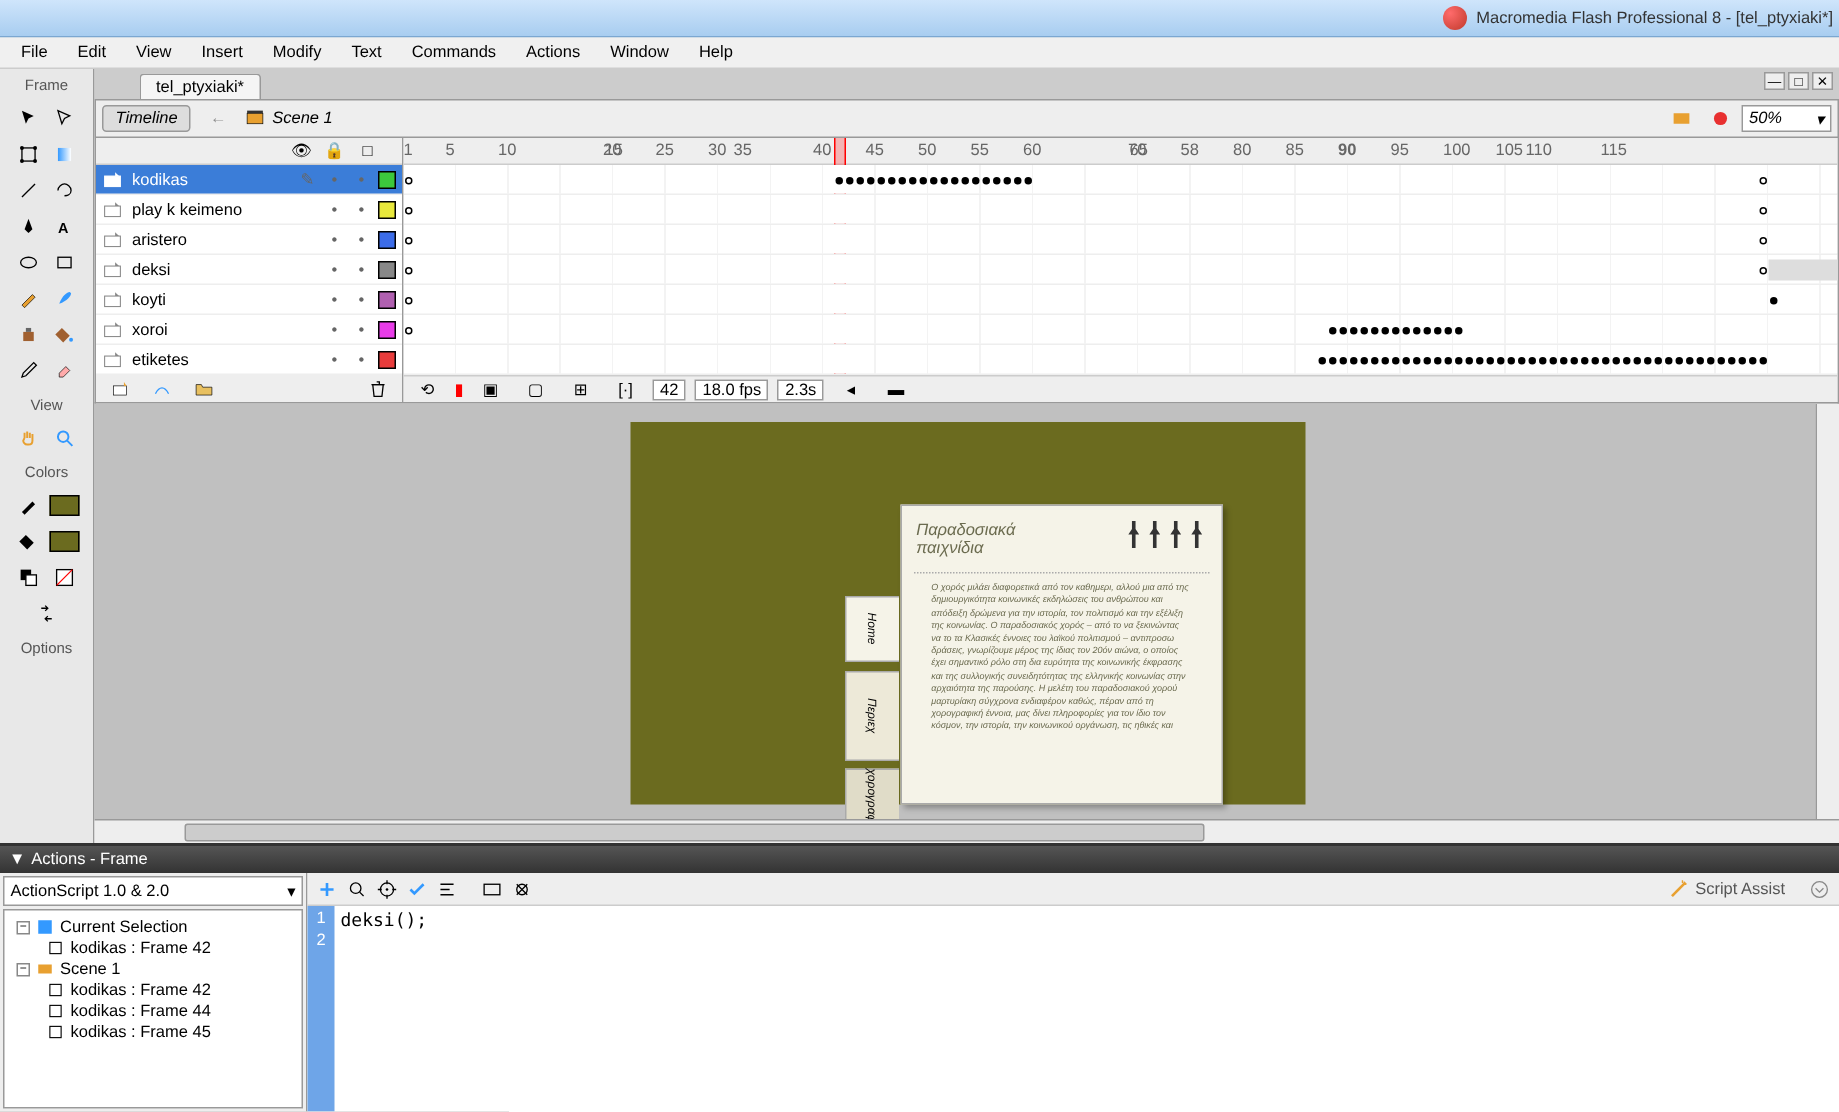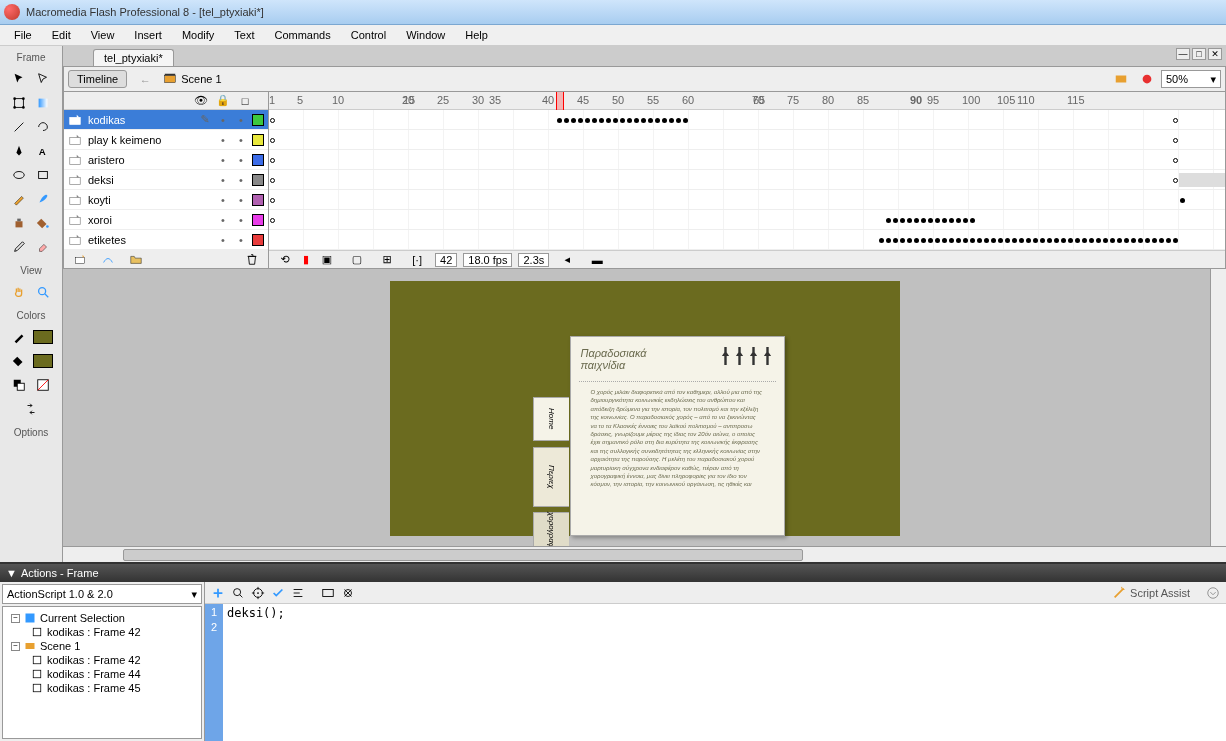--- a/index.html
+++ b/index.html
@@ -1,19 +1,19 @@
 <!DOCTYPE html>
 <html><head>
 <meta charset="utf-8">
 <style>
 * { margin:0; padding:0; box-sizing:border-box; font-family:Tahoma,Arial,sans-serif; font-size:11px; }
 body { background:#e8e8e8; width:1226px; height:741px; overflow:hidden; position:relative; }
 
 
-.titlebar { height:25px; background:linear-gradient(#cfe5fb,#a8cdf0); display:flex; align-items:center; padding:0 4px; border-bottom:1px solid #7ba7d1; }
+.titlebar { height:25px; background:linear-gradient(#cfe5fb,#a8cdf0); display:flex; align-items:center; padding:0 4px; border-bottom:1px solid #7ba7d1;justify-content:flex-end; }
 .titlebar .logo { width:16px; height:16px; border-radius:50%; background:radial-gradient(circle at 30% 30%,#ff6b6b,#c0392b); margin-right:6px; }
 .titlebar .title { color:#333; }
 
 
 .menubar { height:21px; background:#f0f0f0; display:flex; align-items:center; padding:0 4px; border-bottom:1px solid #ccc; }
 .menubar .item { padding:2px 10px; cursor:default; }
 
 
 .mainrow { display:flex; height:516px; }
 
@@ -25,21 +25,21 @@
 .toolbtn svg { width:14px; height:14px; }
 .swatch { width:20px; height:14px; border:1px solid #000; display:inline-block; }
 
 
 .docarea { flex:1; display:flex; flex-direction:column; background:#c0c0c0; }
 .tabrow { height:20px; background:#ccc; display:flex; align-items:flex-end; padding-left:30px; position:relative; }
 .doctab { background:#f5f5f5; border:1px solid #999; border-bottom:none; padding:2px 10px; font-size:11px; border-radius:3px 3px 0 0; }
 .winctrls { position:absolute; right:4px; top:2px; display:flex; gap:2px; }
 .winctrls span { width:14px; height:12px; border:1px solid #999; background:#eee; display:flex; align-items:center; justify-content:center; font-size:9px; cursor:pointer; }
 
-.scenebar { height:26px; background:#eee; border:1px solid #999; display:flex; align-items:center; padding:0 4px; gap:6px; }
+.scenebar { height:26px; background:#eee; border:1px solid #999; display:flex; align-items:center; padding:0 4px; gap:6px;font-style:italic; }
 .btn-timeline { background:#ddd; border:1px solid #999; padding:2px 8px; border-radius:3px; }
 .scene-lab { display:flex; align-items:center; gap:4px; }
 .zoombox { margin-left:auto; display:flex; align-items:center; gap:2px; }
 .zoomfield { width:60px; height:18px; border:1px solid #999; background:#fff; padding:0 4px; display:flex; align-items:center; justify-content:space-between; }
 
 
 .timeline { display:flex; background:#fff; border:1px solid #999; border-top:none; }
 .layercol { width:205px; border-right:1px solid #999; }
 .layerhdr { height:18px; background:#eee; border-bottom:1px solid #ccc; display:flex; align-items:center; justify-content:flex-end; padding-right:16px; gap:8px; }
 .layerhdr span { width:14px; text-align:center; }
@@ -60,21 +60,21 @@
 .kf { position:absolute; top:4px; width:6px; height:12px; }
 .kf.filled { background:#000; border-radius:50%; width:5px; height:5px; top:8px; }
 .kf.empty { border:1px solid #000; border-radius:50%; width:5px; height:5px; top:8px; background:#fff; }
 .span-tween { position:absolute; top:3px; height:14px; background:#ddd; }
 .playhead { position:absolute; top:0; width:8px; background:rgba(255,50,50,.3); border-left:1px solid red; border-right:1px solid red; height:100%; }
 .framestat { height:18px; background:#eee; border-top:1px solid #ccc; display:flex; align-items:center; padding:0 4px; gap:6px; font-size:10px; }
 .framestat .box { border:1px solid #999; padding:0 4px; background:#fff; }
 
 
 .stagewrap { flex:1; background:#c0c0c0; overflow:auto; position:relative; display:flex; align-items:flex-start; justify-content:center; padding-top:12px; }
-.stage { width:510px; height:255px; background:#6b6b1f; position:relative; }
+.stage { width:450px; height:255px; background:#6b6b1f; position:relative; }
 .page { position:absolute; top:55px; left:180px; width:215px; height:200px; background:#f5f3e8; border:1px solid #aaa; box-shadow:2px 2px 4px rgba(0,0,0,.3); }
 .page .tab1 { position:absolute; left:-38px; top:60px; width:36px; height:44px; background:#f5f3e8; border:1px solid #aaa; border-right:none; writing-mode:vertical-rl; font-size:8px; font-style:italic; display:flex; align-items:center; justify-content:center; }
 .page .tab2 { position:absolute; left:-38px; top:110px; width:36px; height:60px; background:#ede9d8; border:1px solid #aaa; border-right:none; writing-mode:vertical-rl; font-size:8px; font-style:italic; display:flex; align-items:center; justify-content:center; }
 .page .tab3 { position:absolute; left:-38px; top:175px; width:36px; height:45px; background:#e0dcc8; border:1px solid #aaa; border-right:none; writing-mode:vertical-rl; font-size:8px; font-style:italic; display:flex; align-items:center; justify-content:center; }
 .page .phdr { padding:10px; font-style:italic; font-family:Georgia,serif; color:#6b6b4f; font-size:11px; display:flex; justify-content:space-between; }
 .page .figs { display:flex; gap:2px; }
 .page .figs span { width:12px; height:18px; background:#333; display:block; clip-path:polygon(40% 0,60% 0,60% 30%,80% 50%,60% 50%,60% 100%,40% 100%,40% 50%,20% 50%,40% 30%); }
 .page .body { padding:6px 12px; font-size:6px; font-style:italic; color:#6b6b4f; line-height:1.4; border-top:1px dotted #aaa; margin:0 8px; }
 
 .hscroll { height:16px; background:#eee; border-top:1px solid #999; position:relative; }
@@ -114,21 +114,21 @@
 </div>
 
 <div class="menubar">
   <div class="item">File</div>
   <div class="item">Edit</div>
   <div class="item">View</div>
   <div class="item">Insert</div>
   <div class="item">Modify</div>
   <div class="item">Text</div>
   <div class="item">Commands</div>
-  <div class="item">Control</div>
+  <div class="item">Actions</div>
   <div class="item">Window</div>
   <div class="item">Help</div>
 </div>
 
 <div class="mainrow">
 
   <div class="toolscol">
     <div class="hdr">Frame</div>
     <div class="toolgrid">
       <div class="toolbtn">
@@ -437,24 +437,24 @@
             <span class="tick" style="left: 168px;">25</span>
             <span class="tick" style="left: 203px;">30</span>
             <span class="tick" style="left: 220px;">35</span>
             <span class="tick" style="left: 273px;">40</span>
             <span class="tick" style="left: 308px;">45</span>
             <span class="tick" style="left: 343px;">50</span>
             <span class="tick" style="left: 378px;">55</span>
             <span class="tick" style="left: 413px;">60</span>
             <span class="tick" style="left: 448px; margin-left: 36px;">65</span>
             <span class="tick" style="left: 483px;">70</span>
-            <span class="tick" style="left: 518px;">75</span>
+            <span class="tick" style="left: 518px;">58</span>
             <span class="tick" style="left: 553px;">80</span>
             <span class="tick" style="left: 588px;">85</span>
-            <span class="tick" style="left: 641px; font-weight: bold;">90</span>
+            <span class="tick" style="left: 623px; font-weight: bold;">90</span>
             <span class="tick" style="left: 658px;">95</span>
             <span class="tick" style="left: 693px;">100</span>
             <span class="tick" style="left: 728px;">105</span>
             <span class="tick" style="left: 748px;">110</span>
             <span class="tick" style="left: 798px;">115</span>
           </div>
         <div class="framegrid" id="framegrid">
           <div class="playhead" style="left:287px;height:158px;top:-18px"></div>
         <div class="framerow">
               <div class="kf empty" style="left: 1px;"></div>

